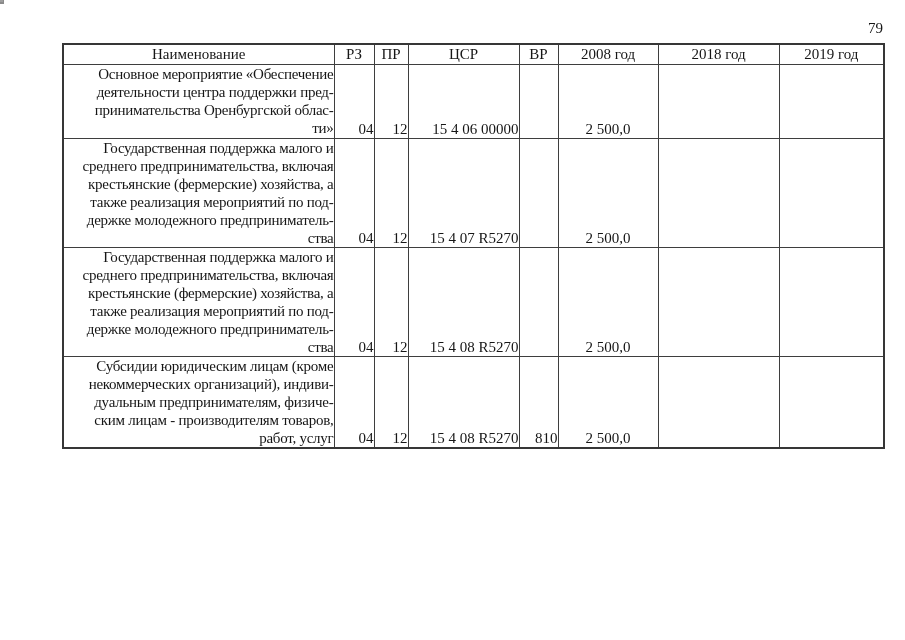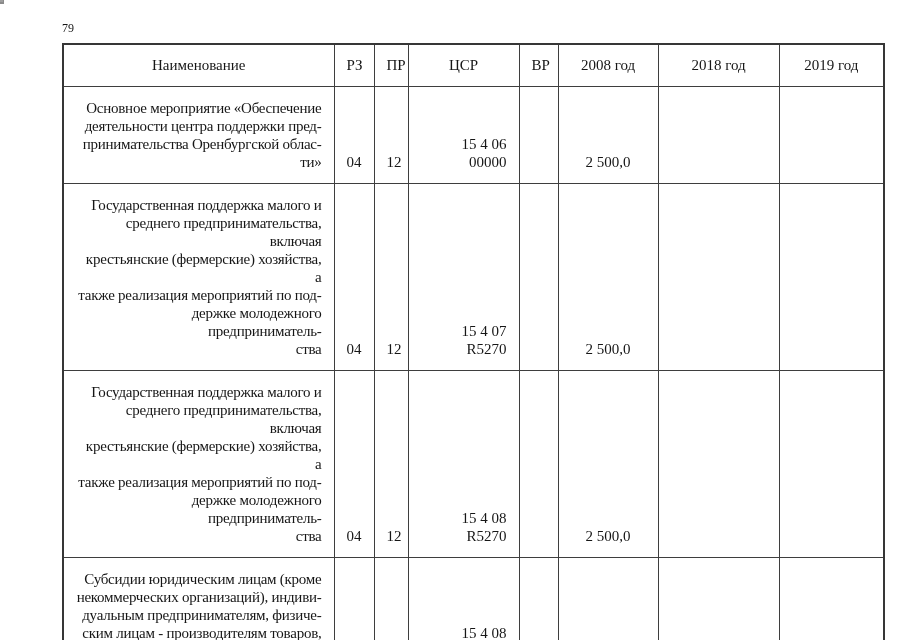--- a/index.html
+++ b/index.html
@@ -17,34 +17,34 @@
   .scan-artifact-1 {
     position: absolute; left: 0; top: 7;
     width: 4px; height: 4px; background: #8a8a8a;
   }
   .scan-artifact-2 {
     position: absolute; left: 0; top: 15;
     width: 3px; height: 2px; background: #9e9e9e;
   }
   .page-number {
     position: absolute; left: 62px; top: 19px; width: 821px;
-    text-align: left; font-size: 12px; line-height: 18px;
+    text-align: right; font-size: 15px; line-height: 18px;
   }
   table.budget {
     position: absolute; left: 62px; top: 43px;
     width: 821px;
     border-collapse: collapse;
     table-layout: fixed;
     border: 2px solid #363636;
   }
   table.budget th, table.budget td {
     border: 1px solid #3e3e3e;
     font-size: 15px;
     font-weight: normal;
-    padding: 12px;
+    padding: 0;
     overflow: hidden;
   }
   table.budget thead tr { height: 20px; }
   table.budget th {
     text-align: center;
     vertical-align: middle;
     line-height: 17px;
   }
   tbody tr:nth-of-type(1) { height: 74px; }
   tbody tr:nth-of-type(2) { height: 106px; }

